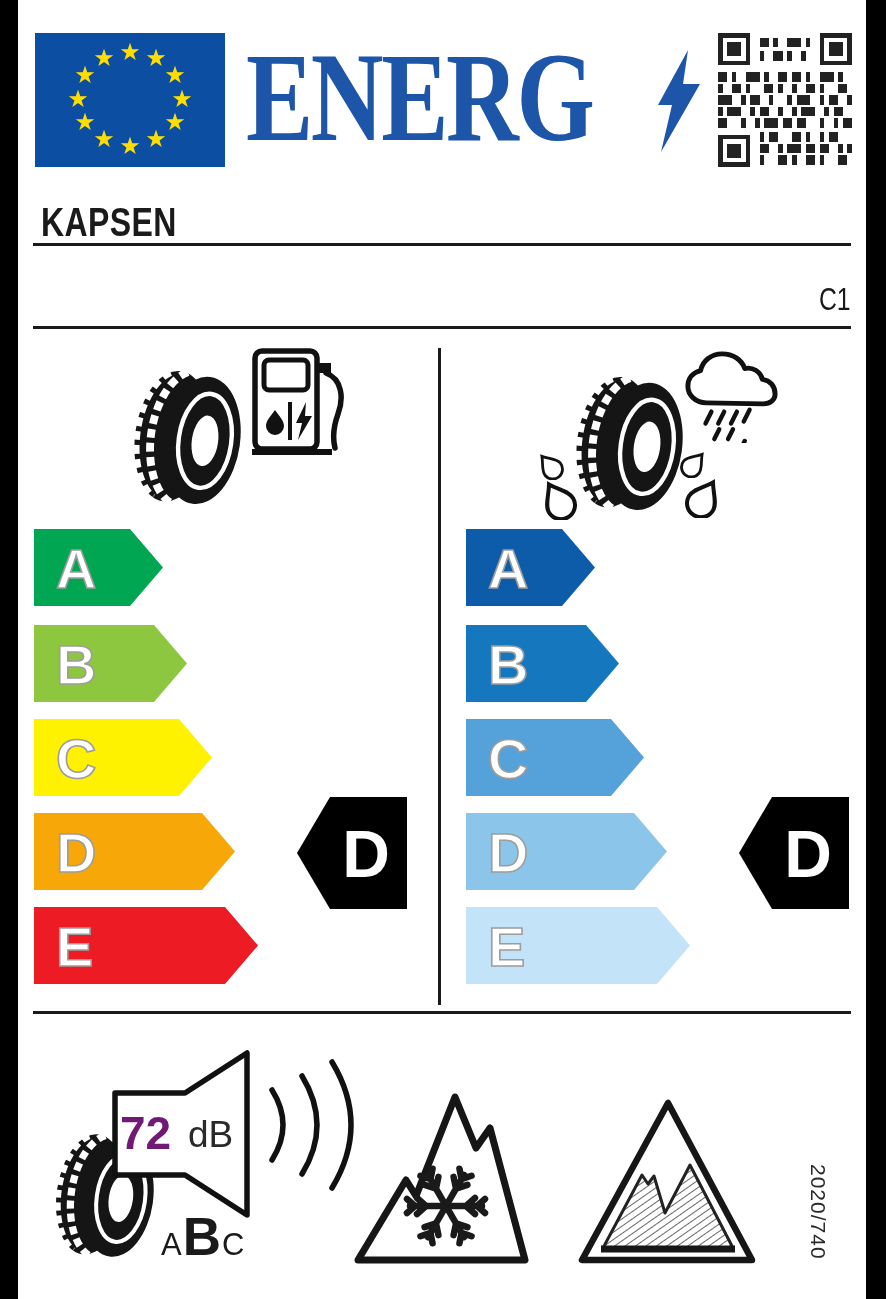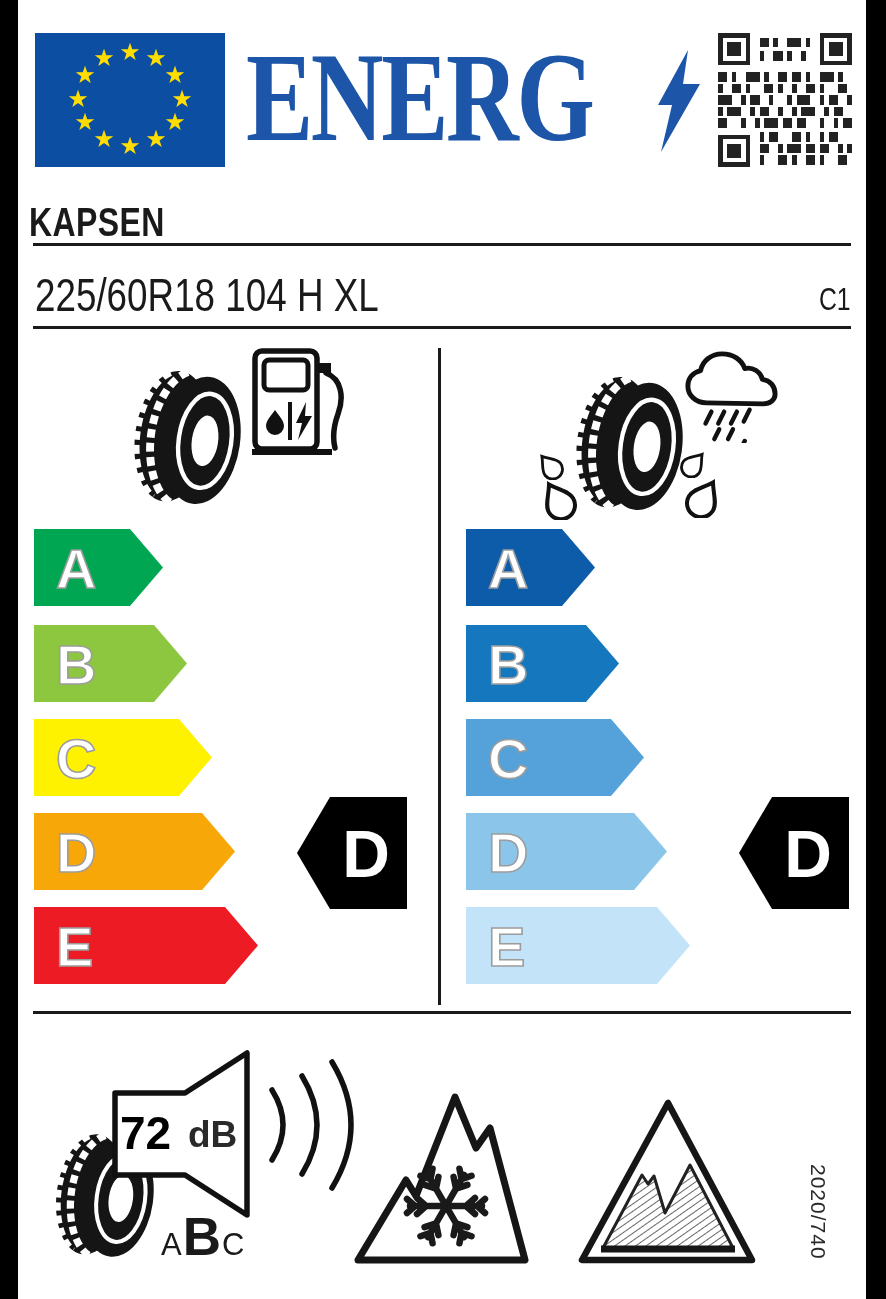--- a/index.html
+++ b/index.html
@@ -16,22 +16,22 @@
   .modelcode{font-size:38px;font-weight:400;}
   .tiresize{font-size:46px;font-weight:400;}
   .tireclass{font-size:31px;font-weight:400;}
   .energ{font-size:126px;font-weight:700;line-height:112px;letter-spacing:-3px;color:#1d56a8;transform:scaleX(0.8);transform-origin:left center;display:inline-block;}
   .flag{position:absolute;left:17px;top:33px;width:190px;height:134px;background:#0b4ea2;}
   .flag .star{position:absolute;color:#ffdd00;font-size:24px;line-height:24px;width:24px;text-align:center;}
   .arrow{position:absolute;height:77px;clip-path:polygon(0 0,calc(100% - 33px) 0,100% 50%,calc(100% - 33px) 100%,0 100%);filter:drop-shadow(0 0 .5px #8a8a8a);}
   .arrow-letter{display:block;padding-left:22px;line-height:80px;font-size:56px;font-weight:700;color:#fff;-webkit-text-stroke:1.6px #9d9d9d;}
   .pointer{position:absolute;width:110px;height:112px;background:#000;clip-path:polygon(0 50%,30% 0,100% 0,100% 100%,30% 100%);}
   .pointer-letter{display:block;text-align:center;padding-left:28px;line-height:114px;font-size:66px;font-weight:700;color:#fff;}
-  .db-num{position:absolute;left:102px;top:1106px;font-size:46px;font-weight:700;color:#000000;}
-  .db-unit{position:absolute;left:170px;top:1114px;font-size:37px;font-weight:700;color:#2a2a2a;}
+  .db-num{position:absolute;left:102px;top:1106px;font-size:46px;font-weight:700;color:#701a75;}
+  .db-unit{position:absolute;left:170px;top:1114px;font-size:37px;font-weight:400;color:#2a2a2a;}
   .noise-classes{position:absolute;left:143px;top:1206px;display:flex;align-items:baseline;color:#1a1a1a;}
   .nc-small{font-size:31px;}
   .nc-big{font-size:53px;font-weight:700;margin:0 1px;}
   .regulation{position:absolute;left:788px;top:1164px;writing-mode:vertical-rl;font-size:21px;letter-spacing:1px;color:#2a2a2a;}
   svg{display:block;}
 </style>
 </head>
 <body>
 
 <div class="stage">
@@ -86,28 +86,25 @@
         <line x1="0" y1="12" x2="29" y2="12" stroke-dasharray="1 2 2 1 1 3 2 1 1 2"></line>
         <line x1="0" y1="14.5" x2="29" y2="14.5" stroke-dasharray="3 2 1 1 2 2 1 3 1 1"></line>
         <line x1="0" y1="17" x2="29" y2="17" stroke-dasharray="1 1 3 2 1 1 2 2 1 2"></line>
         <line x1="0" y1="19.5" x2="29" y2="19.5" stroke-dasharray="2 3 1 2 1 1 3 1 2 1"></line>
         <line x1="9" y1="22.5" x2="29" y2="22.5" stroke-dasharray="1 1 2 3 2 1 1 2"></line>
         <line x1="9" y1="25" x2="29" y2="25" stroke-dasharray="2 2 1 1 3 1 2 1"></line>
         <line x1="9" y1="27.5" x2="29" y2="27.5" stroke-dasharray="1 3 2 1 1 2 2 1"></line>
       </g>
     </svg>
 
-    <div class="abs" style="left:11px;top:200px;">
+    <div class="abs" style="left:23px;top:200px;">
       <span class="condense brand">KAPSEN</span>
     </div>
     <div class="rule" style="top:243px;"></div>
 
-    <div class="abs" style="left:17px;top:268px;">
-      <span class="condense tiresize">225/60R18 104 H XL</span>
-    </div>
     <div class="abs" style="right:15px;top:282px;">
       <span class="condense-r tireclass">C1</span>
     </div>
     <div class="rule" style="top:326px;"></div>
 
     <div class="vdivider"></div>
 
     <svg width="0" height="0" style="position:absolute" aria-hidden="true">
       <defs>
         <g id="tire">

